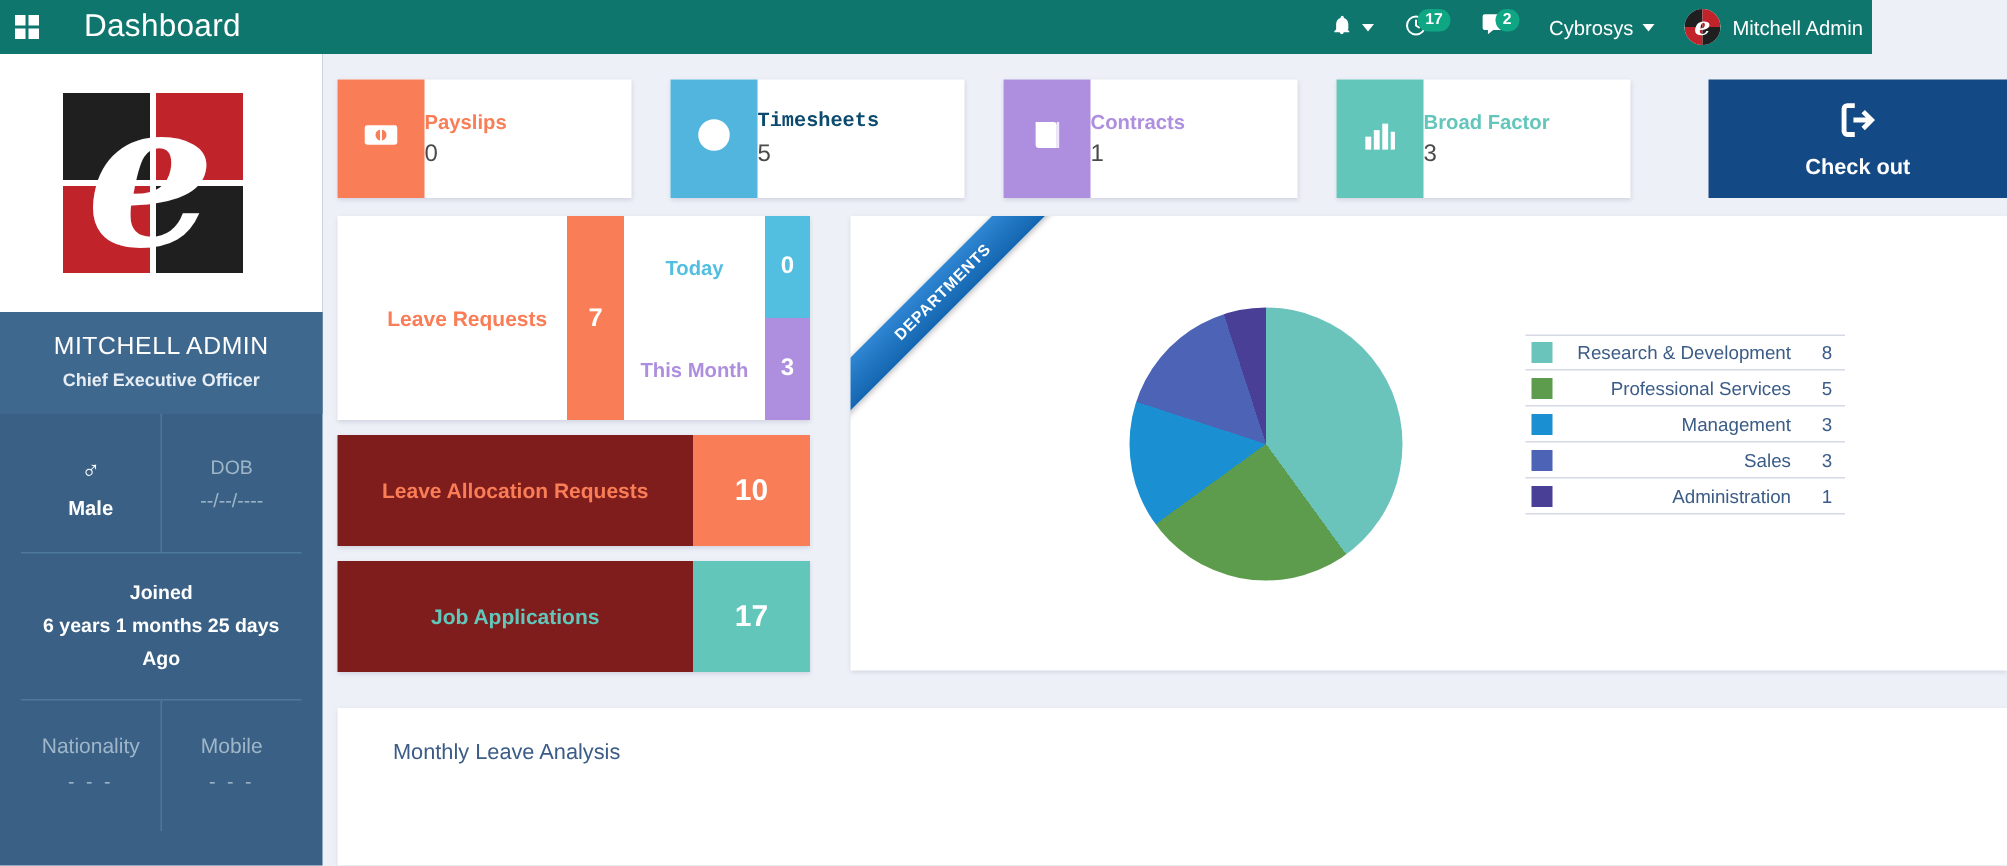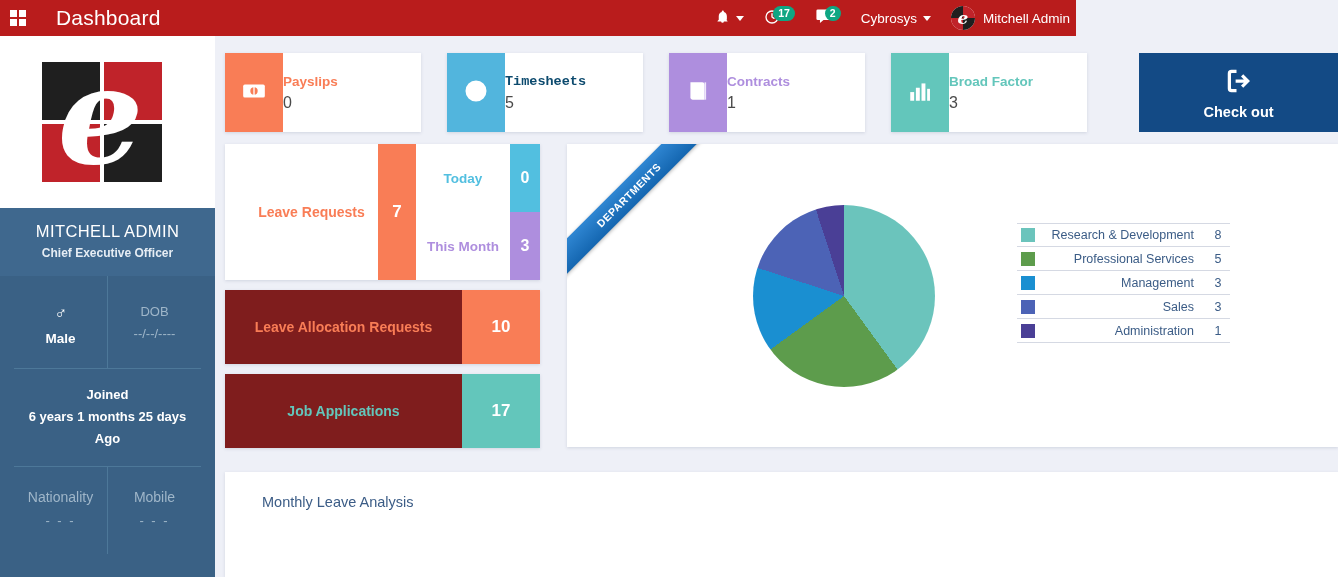--- a/index.html
+++ b/index.html
@@ -6,22 +6,22 @@
   html, body {
     width: 1338px; height: 577px;
     overflow: hidden;
     font-family: "Liberation Sans", sans-serif;
     background: #eef0f7;
   }
 
   
   .topbar {
     position: absolute; top: 0; left: 0;
-    width: 1076px; height: 36px;
-    background: #b91c1c;
+    width: 1248px; height: 36px;
+    background: #0f766e;
     display: flex; align-items: center;
     color: #ffffff;
     z-index: 40;
   }
   .apps-icon { margin-left: 10px; width: 20px; height: 20px;
     display: flex; flex-wrap: wrap; align-content: center; gap: 2px 2px; }
   .apps-icon i { display: block; width: 7px; height: 7px; background: #fff; }
   .topbar-title { margin-left: 26px; font-size: 21px; font-weight: 400; letter-spacing: .2px; }
   .topbar-right { margin-left: auto; display: flex; align-items: center; height: 36px; }
   .tb-item { display: flex; align-items: center; height: 36px; padding: 0 10px; position: relative;
@@ -131,21 +131,21 @@
   .lv .sub .s .sv { width: 30px; display: flex; align-items: center; justify-content: center;
     color: #fff; font-size: 16px; font-weight: bold; }
 
   .wide {
     display: flex; background: #7f1d1d; height: 74px; margin-bottom: 10px;
     box-shadow: 0 1px 3px rgba(80,90,130,.18);
   }
   .wide .name { flex: 1; display: flex; align-items: center; justify-content: center;
     font-size: 14px; font-weight: bold; }
   .wide .cnt { width: 78px; display: flex; align-items: center; justify-content: center;
-    color: #fff; font-size: 17px; font-weight: bold; }
+    color: #fff; font-size: 20px; font-weight: bold; }
 
   .chartpanel {
     margin-left: 27px; width: 771px; height: 303px; background: #fff; position: relative;
     overflow: hidden; box-shadow: 0 1px 3px rgba(80,90,130,.18);
   }
   .ribbon {
     position: absolute; top: 38px; left: -46px; width: 215px; height: 25px;
     background: linear-gradient(180deg, #2f86d2 0%, #1466b0 100%);
     transform: rotate(-45deg);
     display: flex; align-items: center; justify-content: center;

